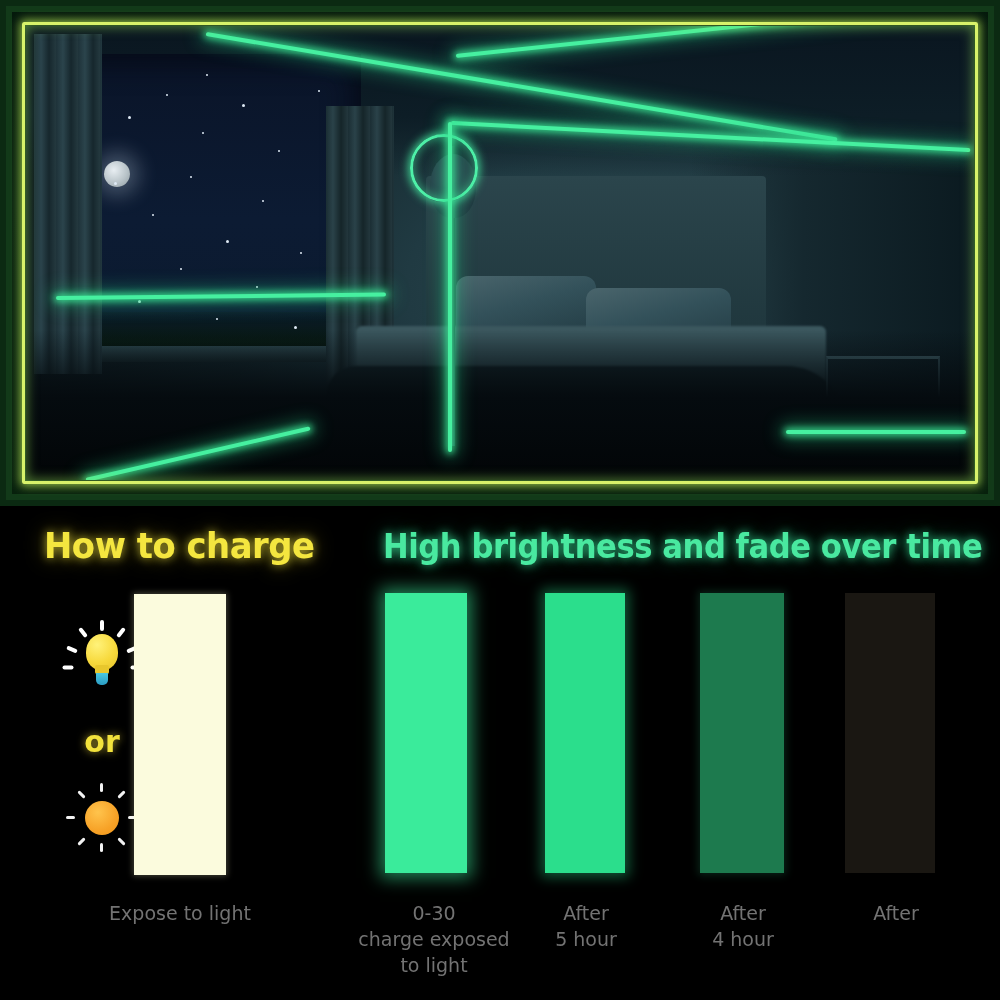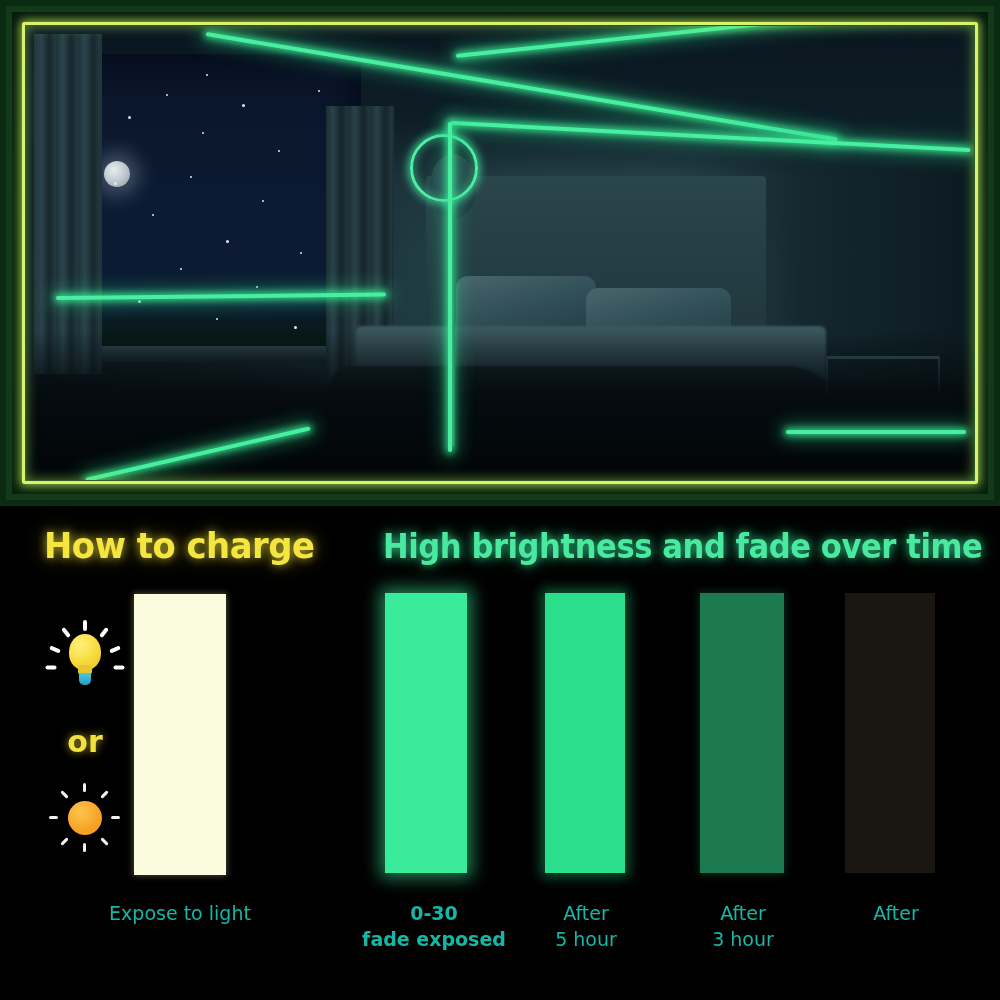--- a/index.html
+++ b/index.html
@@ -139,21 +139,21 @@
     position:absolute;left:383px;top:527px;
     font-size:33px;font-weight:bold;letter-spacing:-.5px;
     color:#49e9a0;
     text-shadow:0 0 10px rgba(60,230,155,.8),0 0 22px rgba(40,200,135,.45);
     font-family:"DejaVu Sans",sans-serif;
     transform:scaleX(.93);transform-origin:left center;
     white-space:nowrap;
   }
 
   
-  .icon-col{position:absolute;left:47px;top:620px;width:76px;text-align:center;}
+  .icon-col{position:absolute;left:64px;top:620px;width:76px;text-align:center;}
   .bulb-wrap{position:relative;height:78px;}
   .or-text{
     color:#f2e23c;font-size:30px;font-weight:bold;
     font-family:"DejaVu Sans",sans-serif;
     text-shadow:0 0 8px rgba(230,210,60,.7);
     margin:26px 0 24px;
   }
   .sun-wrap{position:relative;height:74px;}
 
   .ray{position:absolute;background:#f2f2f2;border-radius:2px;width:3px;height:9px;}
@@ -181,25 +181,25 @@
     left:134px;top:594px;width:92px;height:281px;
     background:linear-gradient(180deg,#fbfbdd 0%,#f6f6cf 50%,#f2f2c6 100%);
     box-shadow:0 0 6px 1px rgba(250,250,210,.28);
   }
   .bar-g1{left:385px;top:593px;width:82px;height:280px;}
   .bar-g2{left:545px;top:593px;width:80px;height:280px;}
   .bar-g3{left:700px;top:593px;width:84px;height:280px;}
   .bar-g4{left:845px;top:593px;width:90px;height:280px;}
 
   .cap{
-    position:absolute;color:#14b8a6;font-size:19px;line-height:26px;text-align:center;
+    position:absolute;color:#737373;font-size:19px;line-height:26px;text-align:center;
     font-family:"DejaVu Sans",sans-serif;
   }
   .cap-charge{left:80px;top:900px;width:200px;}
-  .cap-b1{left:355px;top:900px;width:158px;font-weight:bold;}
+  .cap-b1{left:355px;top:900px;width:158px;}
   .cap-b2{left:512px;top:900px;width:148px;}
   .cap-b3{left:668px;top:900px;width:150px;}
   .cap-b4{left:818px;top:900px;width:156px;}
 </style>
 </head>
 <body>
 
 <div class="page">
 
   <div class="photo-frame">
@@ -304,30 +304,31 @@
   <div class="bar bar-g2" style="background: rgb(43, 222, 140); box-shadow: rgba(43, 222, 140, 0.4) 0px 0px 12px 4px;"></div>
   <div class="bar bar-g3" style="background: rgb(29, 122, 78); box-shadow: rgba(29, 122, 78, 0.3) 0px 0px 8px 2px;"></div>
   <div class="bar bar-g4" style="background: rgb(26, 23, 18); box-shadow: none;"></div>
 
   <div class="cap cap-charge">
     <div>Expose to light</div>
   </div>
 
   <div class="cap cap-b1">
     <div>0-30</div>
-    <div>fade exposed</div>
+    <div>charge exposed</div>
+    <div>to light</div>
   </div>
 
   <div class="cap cap-b2">
     <div>After</div>
     <div>5 hour</div>
   </div>
 
   <div class="cap cap-b3">
     <div>After</div>
-    <div>3 hour</div>
+    <div>4 hour</div>
   </div>
 
   <div class="cap cap-b4">
     <div>After</div>
   </div>
 
 </div>
 
 </body></html>

